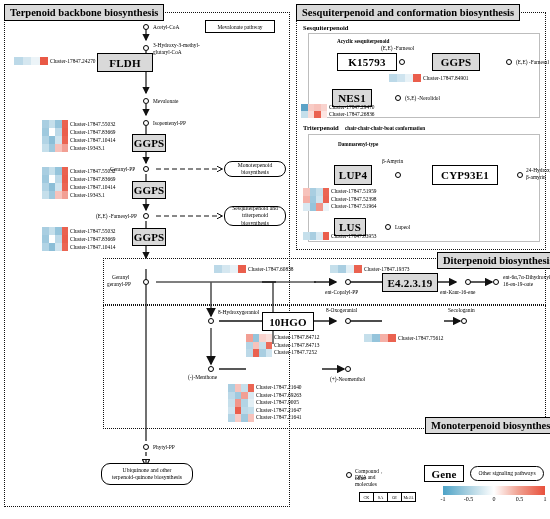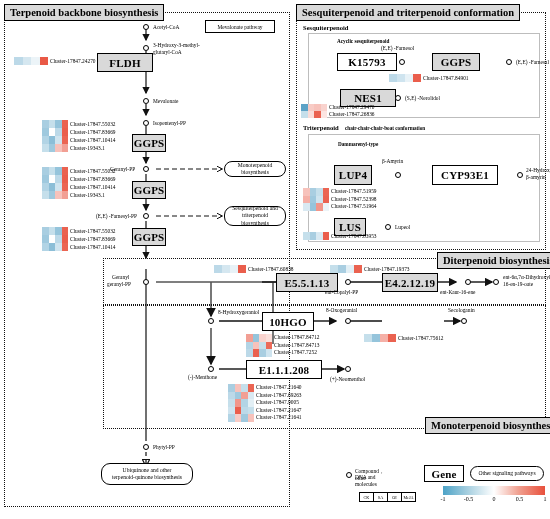--- a/index.html
+++ b/index.html
@@ -128,21 +128,21 @@
     <line x1="372" y1="175" x2="394" y2="175" stroke="#111" stroke-width="1.4" marker-end="url(#ah)"></line>
     <line x1="404" y1="175" x2="434" y2="175" stroke="#111" stroke-width="1.4"></line>
     <line x1="498" y1="175" x2="516" y2="175" stroke="#111" stroke-width="1.4" marker-end="url(#ah)"></line>
     <line x1="364" y1="227" x2="384" y2="227" stroke="#111" stroke-width="1.4" marker-end="url(#ah)"></line>
   </svg>
 
   <div class="panel" style="left:4px;top:12px;width:286px;height:495px;"></div>
   <div class="panel-title" style="left:4px;top:4px;font-family:Liberation Serif, serif;">Terpenoid backbone biosynthesis</div>
 
   <div class="panel" style="left:296px;top:12px;width:250px;height:238px;"></div>
-  <div class="panel-title" style="left:296px;top:4px;">Sesquiterpenoid and triterpenoid conformation</div>
+  <div class="panel-title" style="left:296px;top:4px;">Sesquiterpenoid and conformation biosynthesis</div>
 
   <div class="panel" style="left:103px;top:258px;width:443px;height:47px;"></div>
   <div class="panel-title" style="left:437px;top:252px;">Diterpenoid biosynthesis</div>
 
   <div class="panel" style="left:103px;top:305px;width:443px;height:124px;"></div>
   <div class="panel-title" style="left:425px;top:417px;">Monoterpenoid biosynthesis</div>
 
   <div class="node" style="left:143px;top:24px;"></div>
   <div class="clabel" style="left:153px;top:24px;">Acetyl-CoA</div>
 
@@ -280,21 +280,21 @@
   <div class="hm" style="left: 389px; top: 74px; width: 32px; height: 8px; display: grid; grid-template-columns: repeat(4, 1fr); grid-template-rows: repeat(1, 1fr);">
       <div class="cell" style="background: rgb(188, 217, 232);"></div>
       <div class="cell" style="background: rgb(207, 228, 239);"></div>
       <div class="cell" style="background: rgb(232, 242, 247);"></div>
       <div class="cell" style="background: rgb(234, 94, 76);"></div>
     </div>
   <div class="hmrows" style="left:423px;top:74px;">
       <div style="height: 8px; line-height: 8px;">Cluster-17847.84901</div>
     </div>
 
-  <div class="gene" style="left:340px;top:89px;width:56px;height:18px;">NES1</div>
+  <div class="gene" style="left:332px;top:89px;width:40px;height:18px;">NES1</div>
   <div class="node" style="left:395px;top:95px;"></div>
   <div class="clabel" style="left:405px;top:95px;">(S,E) -Nerolidol</div>
 
   <div class="hm" style="left: 301px; top: 104px; width: 26px; height: 14px; display: grid; grid-template-columns: repeat(4, 1fr); grid-template-rows: repeat(2, 1fr);">
       <div class="cell" style="background: rgb(92, 163, 199);"></div>
       <div class="cell" style="background: rgb(248, 203, 197);"></div>
       <div class="cell" style="background: rgb(247, 194, 187);"></div>
       <div class="cell" style="background: rgb(249, 211, 206);"></div>
       <div class="cell" style="background: rgb(197, 223, 235);"></div>
       <div class="cell" style="background: rgb(250, 220, 216);"></div>
@@ -357,35 +357,34 @@
   <div class="hm" style="left: 214px; top: 265px; width: 32px; height: 8px; display: grid; grid-template-columns: repeat(4, 1fr); grid-template-rows: repeat(1, 1fr);">
       <div class="cell" style="background: rgb(188, 217, 232);"></div>
       <div class="cell" style="background: rgb(213, 231, 240);"></div>
       <div class="cell" style="background: rgb(232, 242, 247);"></div>
       <div class="cell" style="background: rgb(234, 94, 76);"></div>
     </div>
   <div class="hmrows" style="left:248px;top:265px;">
       <div style="height: 8px; line-height: 8px;">Cluster-17847.60838</div>
     </div>
 
-  <div class="gene" style="left:276px;top:273px;width:62px;height:19px;">E5.5.1.13</div>
   <div class="node" style="left:345px;top:279px;"></div>
   <div class="clabel" style="left:325px;top:289px;">ent-Copalyl-PP</div>
 
   <div class="hm" style="left: 330px; top: 265px; width: 32px; height: 8px; display: grid; grid-template-columns: repeat(4, 1fr); grid-template-rows: repeat(1, 1fr);">
       <div class="cell" style="background: rgb(197, 223, 235);"></div>
       <div class="cell" style="background: rgb(169, 206, 225);"></div>
       <div class="cell" style="background: rgb(226, 239, 245);"></div>
       <div class="cell" style="background: rgb(234, 98, 80);"></div>
     </div>
   <div class="hmrows" style="left:364px;top:265px;">
       <div style="height: 8px; line-height: 8px;">Cluster-17847.19373</div>
     </div>
 
-  <div class="gene" style="left:382px;top:273px;width:56px;height:19px;">E4.2.12.19</div>
+  <div class="gene" style="left:382px;top:273px;width:56px;height:19px;">E4.2.3.19</div>
   <div class="node" style="left:465px;top:279px;"></div>
   <div class="clabel" style="left:440px;top:289px;">ent-Kaur-16-ene</div>
   <div class="node" style="left:493px;top:279px;"></div>
   <div class="clabel" style="left:503px;top:274px;">ent-6α,7α-Dihydroxykaur</div>
   <div class="clabel" style="left:503px;top:281px;">16-en-19-oate</div>
 
   <div class="node" style="left:208px;top:318px;"></div>
   <div class="clabel" style="left:218px;top:309px;">8-Hydroxygeraniol</div>
 
   <div class="gene white" style="left:262px;top:312px;width:52px;height:19px;">10HGO</div>
@@ -421,21 +420,20 @@
       <div class="cell" style="background: rgb(245, 176, 167);"></div>
       <div class="cell" style="background: rgb(234, 98, 80);"></div>
     </div>
   <div class="hmrows" style="left:398px;top:334px;">
       <div style="height: 8px; line-height: 8px;">Cluster-17847.75612</div>
     </div>
 
   <div class="node" style="left:208px;top:366px;"></div>
   <div class="clabel" style="left:188px;top:374px;">(-)-Menthone</div>
 
-  <div class="gene white" style="left:246px;top:360px;width:76px;height:19px;">E1.1.1.208</div>
   <div class="node" style="left:345px;top:366px;"></div>
   <div class="clabel" style="left:330px;top:376px;">(+)-Neomenthol</div>
 
   <div class="hm" style="left: 228px; top: 384px; width: 26px; height: 38px; display: grid; grid-template-columns: repeat(4, 1fr); grid-template-rows: repeat(5, 1fr);">
       <div class="cell" style="background: rgb(169, 206, 225);"></div>
       <div class="cell" style="background: rgb(247, 194, 187);"></div>
       <div class="cell" style="background: rgb(197, 223, 235);"></div>
       <div class="cell" style="background: rgb(235, 101, 83);"></div>
       <div class="cell" style="background: rgb(188, 217, 232);"></div>
       <div class="cell" style="background: rgb(159, 201, 222);"></div>

